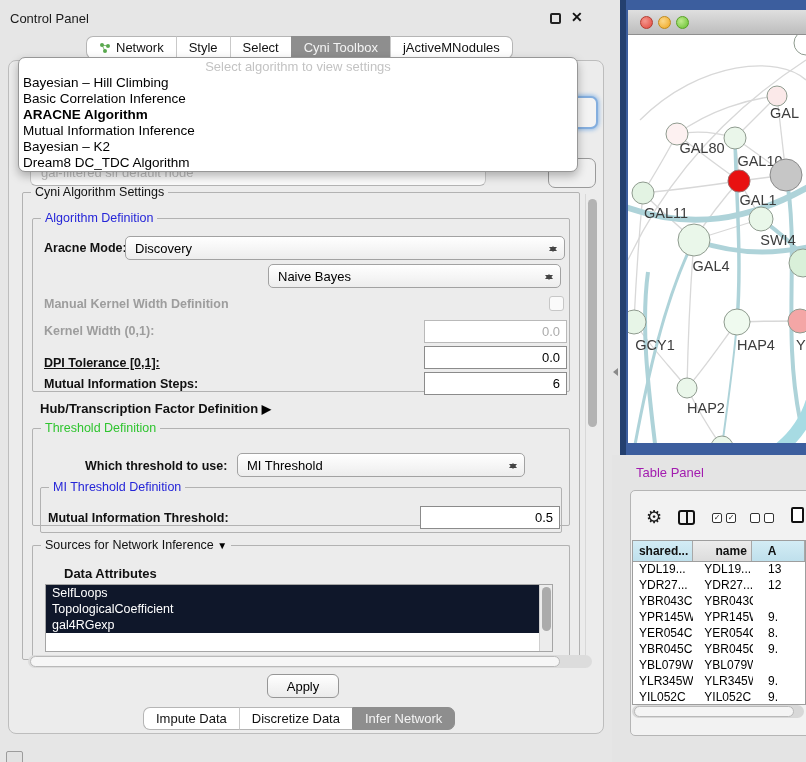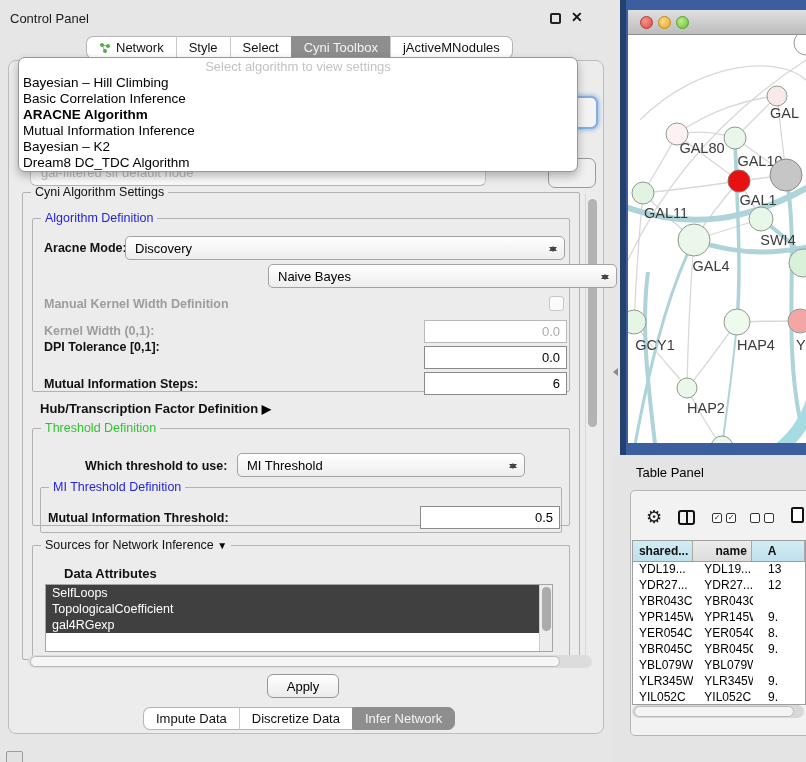--- a/index.html
+++ b/index.html
@@ -68,21 +68,21 @@
             text-align:right; padding:0 6px; font-family:"Liberation Sans",sans-serif; color:#000; }
   .tinput.disabled { color:#ababab; border-color:#b9b9b9; }
 
   #manual-kernel-checkbox { left:549px; top:296px; width:15px; height:15px; background:#fafafa;
                             border:1px solid #c7c7c7; border-radius:3px; }
 
   .tri { font-size:10px; color:#000; }
 
   
   #attr-list { left:45px; top:584px; width:508px; height:68px; background:#fff; border:1px solid #a5a5a5; overflow:hidden; }
-  .attr-item { height:16px; line-height:16px; font-size:12.5px; color:#fff; background:#404040;
+  .attr-item { height:16px; line-height:16px; font-size:12.5px; color:#fff; background:#0f172a;
                padding-left:6px; width:494px; }
   #attr-vscroll { position:absolute; right:0; top:0; width:13px; height:66px; background:#ececec; border-left:1px solid #cfcfcf; }
   #attr-vscroll .thumb { position:absolute; left:2px; top:2px; width:9px; height:44px; background:#ababab; border-radius:5px; }
 
   #src-hscroll { left:28px; top:655px; width:564px; height:13px; background:#dcdcdc; border-radius:7px; }
   #src-hscroll .thumb { position:absolute; left:2px; top:1px; width:530px; height:11px; background:#f6f6f6;
                         border:1px solid #b9b9b9; border-radius:6px; }
 
   #settings-vscroll { left:585px; top:194px; width:13px; height:464px; background:#ececec; border-left:1px solid #d8d8d8; }
   #settings-vscroll .thumb { position:absolute; left:2px; top:5px; width:9px; height:228px; background:#b3b3b3; border-radius:5px; }
@@ -101,21 +101,21 @@
                   background:linear-gradient(#dfdfdf,#bdbdbd); border-bottom:1px solid #8f8f8f; }
   .tl { position:absolute; top:16px; width:13px; height:13px; border-radius:50%; }
   #tl-red { left:640px; background:radial-gradient(circle at 4px 4px,#f4978e,#e1463b); border:1px solid #b43b30; }
   #tl-yellow { left:658px; background:radial-gradient(circle at 4px 4px,#fbd88a,#efa51c); border:1px solid #c08a1c; }
   #tl-green { left:676px; background:radial-gradient(circle at 4px 4px,#c0eb8e,#64bf2e); border:1px solid #58a125; }
   #net-canvas { left:628px; top:35px; }
   .node-label { font-family:"Liberation Sans",sans-serif; font-size:14.5px; fill:#3c3c3c; }
 
   
   #tp-region { left:612px; top:455px; width:194px; height:307px; background:#e4e4e4; }
-  #tp-title { left:636px; top:465px; font-size:13px; color:#000000; }
+  #tp-title { left:636px; top:465px; font-size:13px; color:#a21caf; }
   #tp-card { left:630px; top:490px; width:190px; height:246px; background:#f2f2f2; border:1px solid #b5b5b5; border-radius:5px; }
 
   #tb-gear { left:646px; top:506px; font-size:18px; color:#1c1c1c; }
   #tb-col { left:678px; top:510px; width:17px; height:15px; border:2px solid #111; border-radius:3px; }
   #tb-col div { width:2px; height:100%; background:#111; margin-left:6px; }
   .cbpair { display:flex; gap:4px; }
   #tb-checked { left:712px; top:513px; }
   #tb-unchecked { left:750px; top:513px; }
   .cbox { width:10px; height:10px; border:1.5px solid #333; border-radius:2px; font-size:8px; line-height:8px;
           text-align:center; color:#222; background:#fff; }
@@ -197,29 +197,29 @@
     </div>
 
   <div class="fieldset" style="left:32px; top:218px; width:538px; height:174px;">
     <span class="legend blue">Algorithm Definition</span>
   </div>
   <div class="flabel" style="left:44px; top:241px;">Aracne Mode:</div>
   <div class="combo" style="left:125px; top:236px; width:440px;">
     <span>Discovery</span>
     <span class="arrows"></span>
   </div>
-  <div class="combo" style="left:268px; top:264px; width:349px;">
+  <div class="combo" style="left:268px; top:264px; width:293px;">
     <span>Naive Bayes</span>
     <span class="arrows"></span>
   </div>
   <div class="flabel disabled" style="left:44px; top:297px;">Manual Kernel Width Definition</div>
   <div class="abs" id="manual-kernel-checkbox"></div>
   <div class="flabel disabled" style="left:44px; top:324px;">Kernel Width (0,1):</div>
   <input class="tinput disabled" style="left: 424px; top: 320px; width: 143px;" value="0.0">
-  <div class="flabel" style="left:44px; top:340px;">DPI Tolerance [0,1]:</div>
+  <div class="flabel" style="left:44px; top:356px;text-decoration:underline;">DPI Tolerance [0,1]:</div>
   <input class="tinput" style="left: 424px; top: 346px; width: 143px;" value="0.0">
   <div class="flabel" style="left:44px; top:377px;">Mutual Information Steps:</div>
   <input class="tinput" style="left: 424px; top: 372px; width: 143px;" value="6">
 
   <div class="flabel" style="left:40px; top:401px; font-size:13px;">
     <span>Hub/Transcription Factor Definition</span>
     <span class="tri" style="font-size:12px;">▶</span>
   </div>
 
   <div class="fieldset" style="left:32px; top:428px; width:538px; height:98px;">

